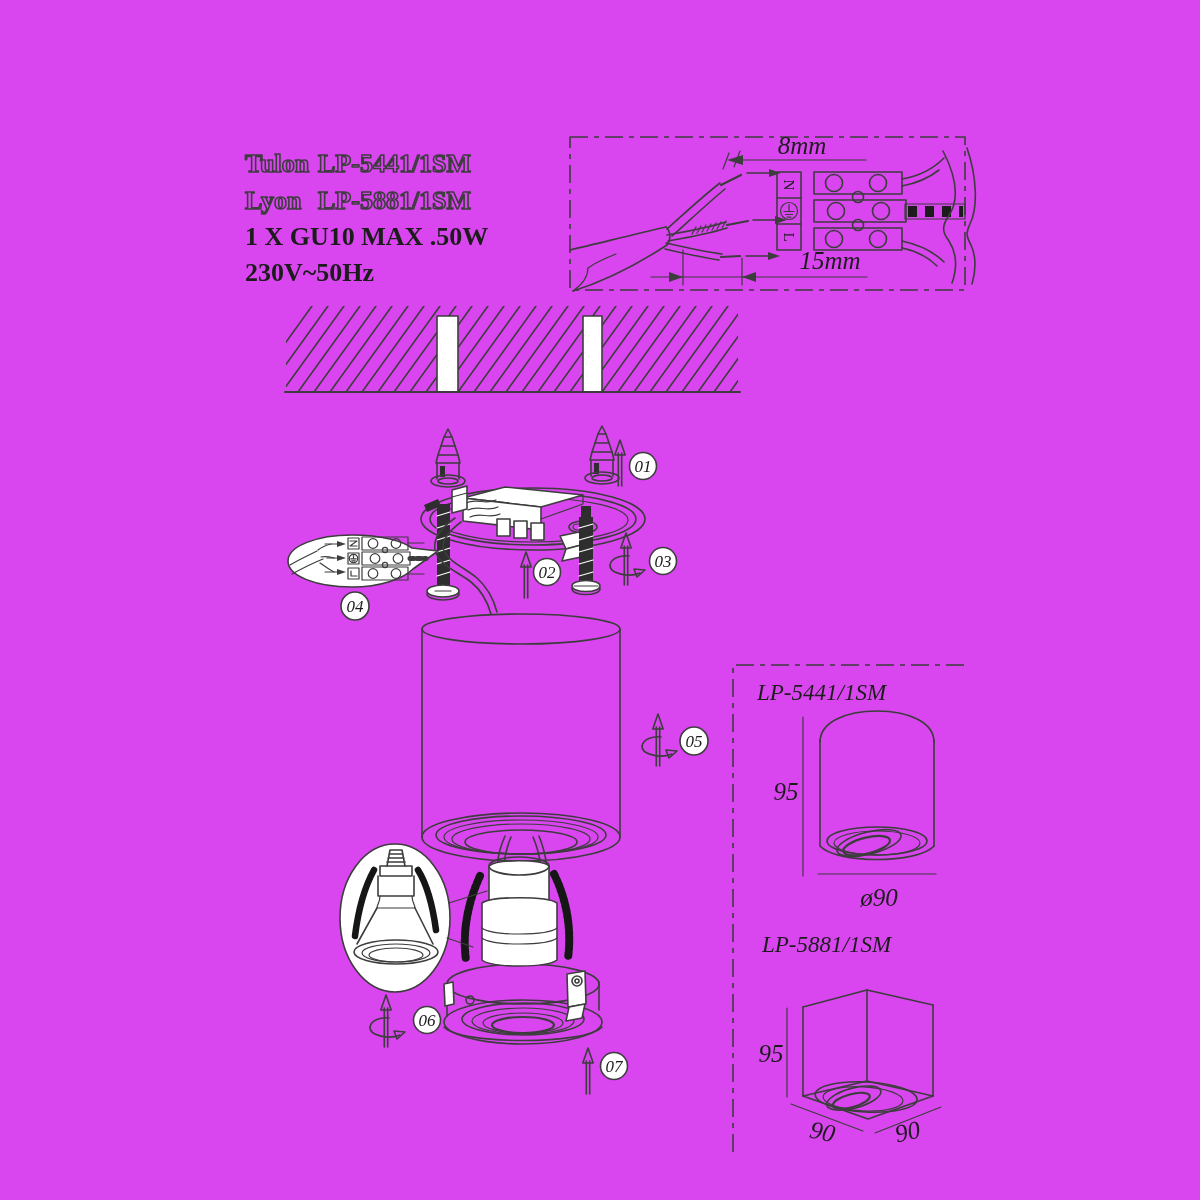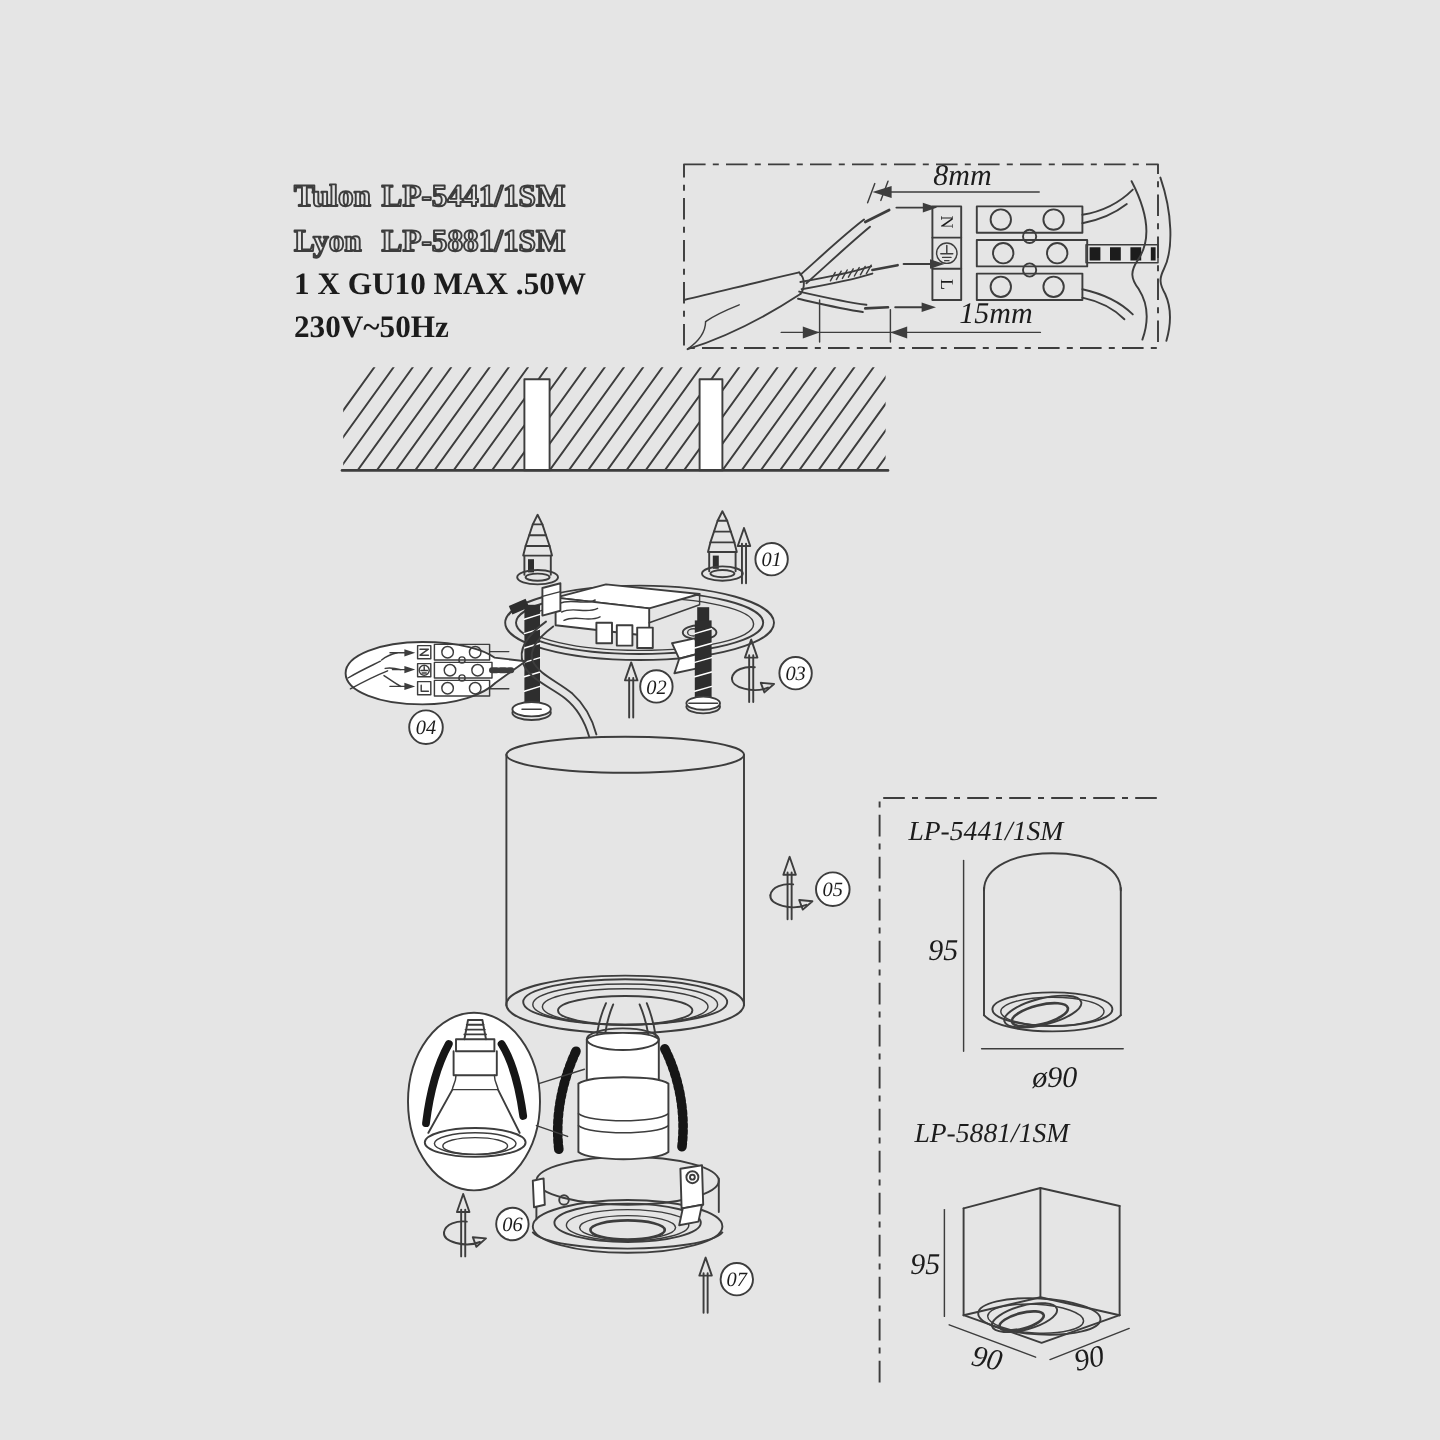--- a/index.html
+++ b/index.html
@@ -1,16 +1,16 @@
 <!DOCTYPE html>
 <html><head>
 <meta charset="utf-8">
 <style>
   html,body{margin:0;padding:0;background:#fff;}
-  .page{position:relative;width:1200px;height:1200px;background:#e5e5e5;overflow:hidden;
+  .page{position:relative;width:1200px;height:1200px;background:#d946ef;overflow:hidden;
         font-family:"Liberation Serif",serif;}
   svg{display:block}
   
   #art *{stroke:#3d3d3d;fill:none;stroke-width:1.6;stroke-linecap:round;stroke-linejoin:round;}
   #art .thin{stroke-width:1.2}
   #art .thick{stroke-width:2.2}
   #art .fillw{fill:#ffffff}
   #art .filld{fill:#2e2e2e;stroke:none}
   #art .headfill{fill:#3d3d3d;stroke:none}
   #art .whitehatch{stroke:#ffffff;stroke-width:1.2}

